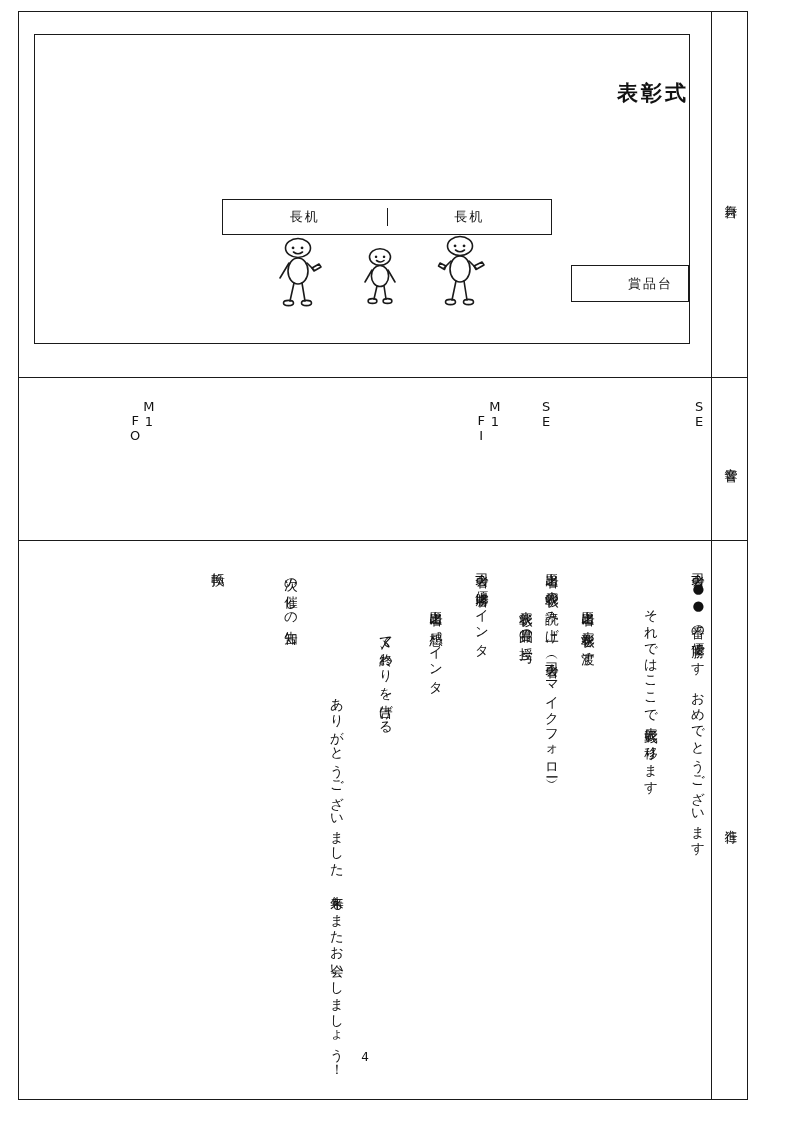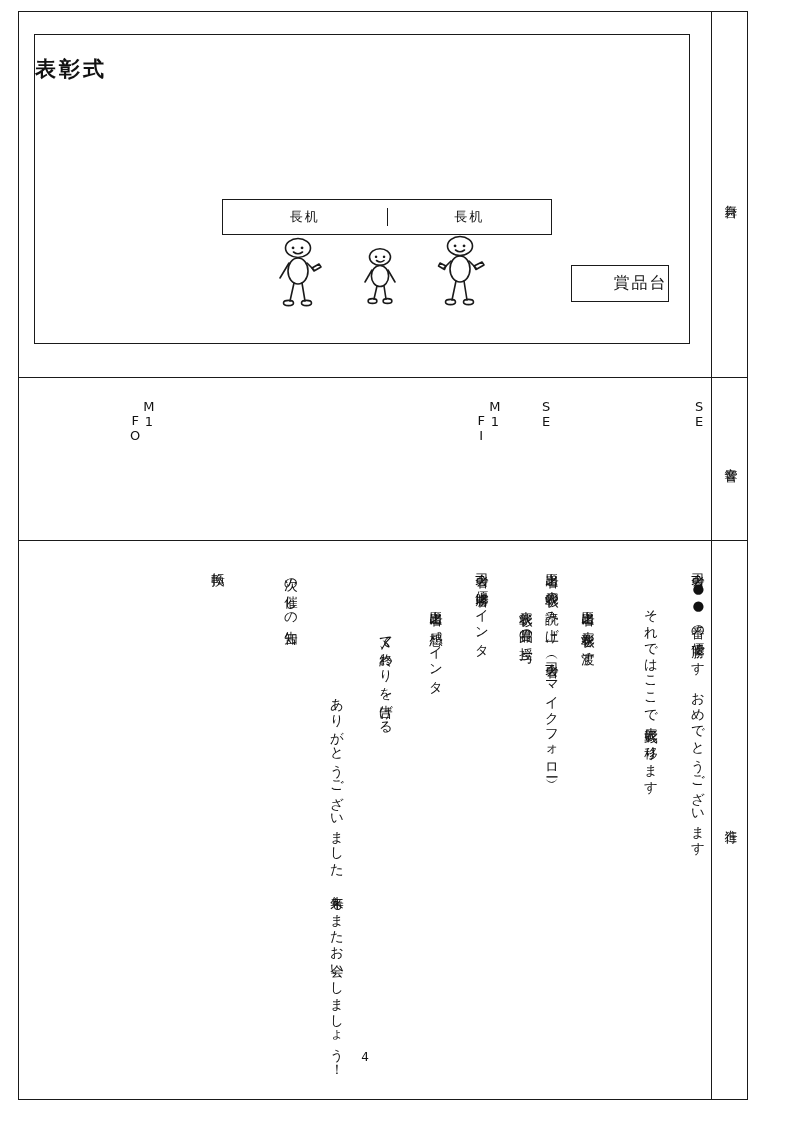--- a/index.html
+++ b/index.html
@@ -79,24 +79,24 @@
     position: absolute;
     left: 15px;
     top: 22px;
     width: 656px;
     height: 310px;
     border: 1.3px solid #1a1a1a;
     box-sizing: border-box;
   }
   #stage-title {
     position: absolute;
-    top: 20px;
+    top: 44px;
     left: 0;
     width: 100%;
-    text-align: left;
+    text-align: right;
     font-size: 21px;
     font-weight: bold;
     letter-spacing: 3px;
   }
 
   
   #desk-group {
     position: absolute;
     left: 187px;
     top: 164px;
@@ -117,28 +117,28 @@
   }
   .desk-cell + .desk-cell {
     border-left: 1.2px solid #1a1a1a;
   }
 
   
   #prize-stand {
     position: absolute;
     left: 536px;
     top: 230px;
-    width: 98px;
+    width: 118px;
     height: 37px;
     border: 1.2px solid #1a1a1a;
     box-sizing: border-box;
     display: flex;
     align-items: center;
     justify-content: center;
-    font-size: 16px;
+    font-size: 13px;
     letter-spacing: 2px;
     padding-left: 41px;
   }
 
   
   .figure {
     position: absolute;
   }
   #figure-left  { left: 239px; top: 202px; }
   #figure-mid   { left: 325px; top: 212px; }

